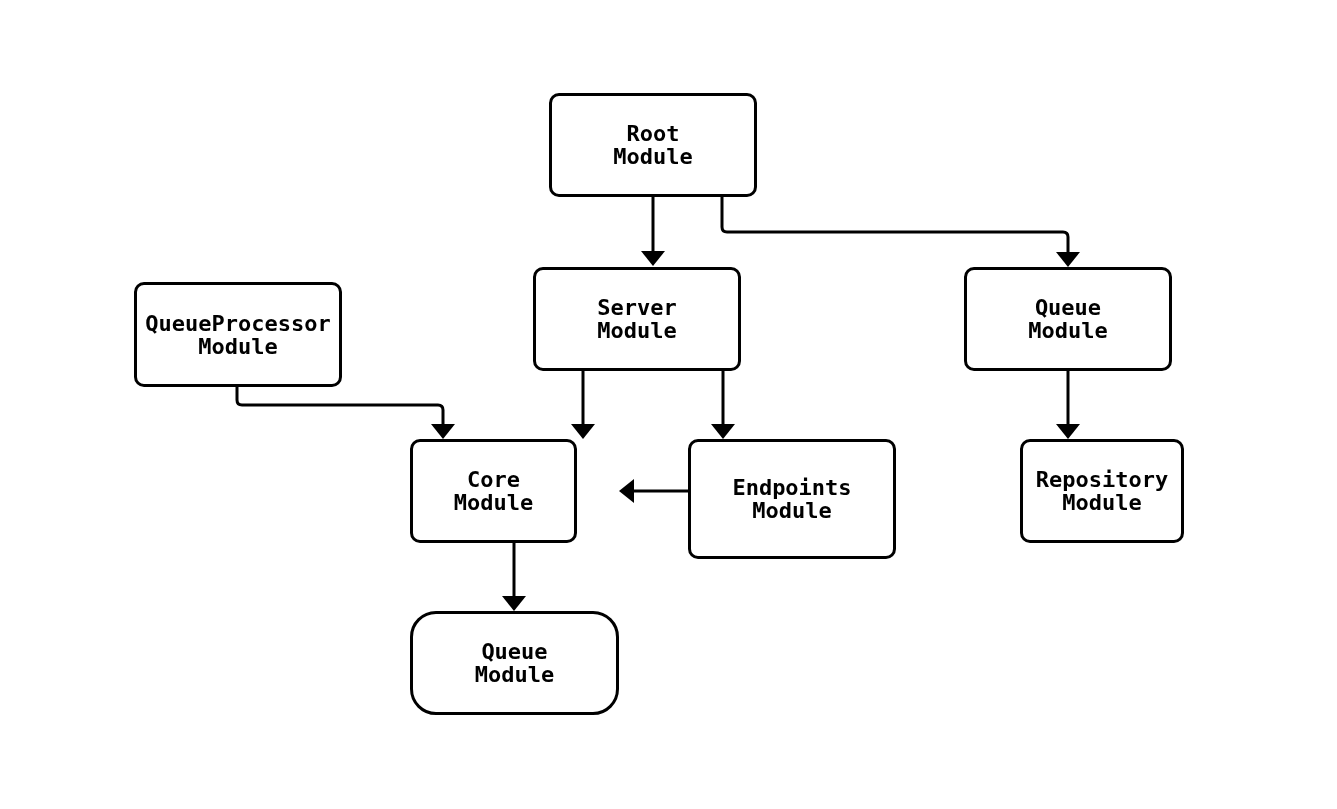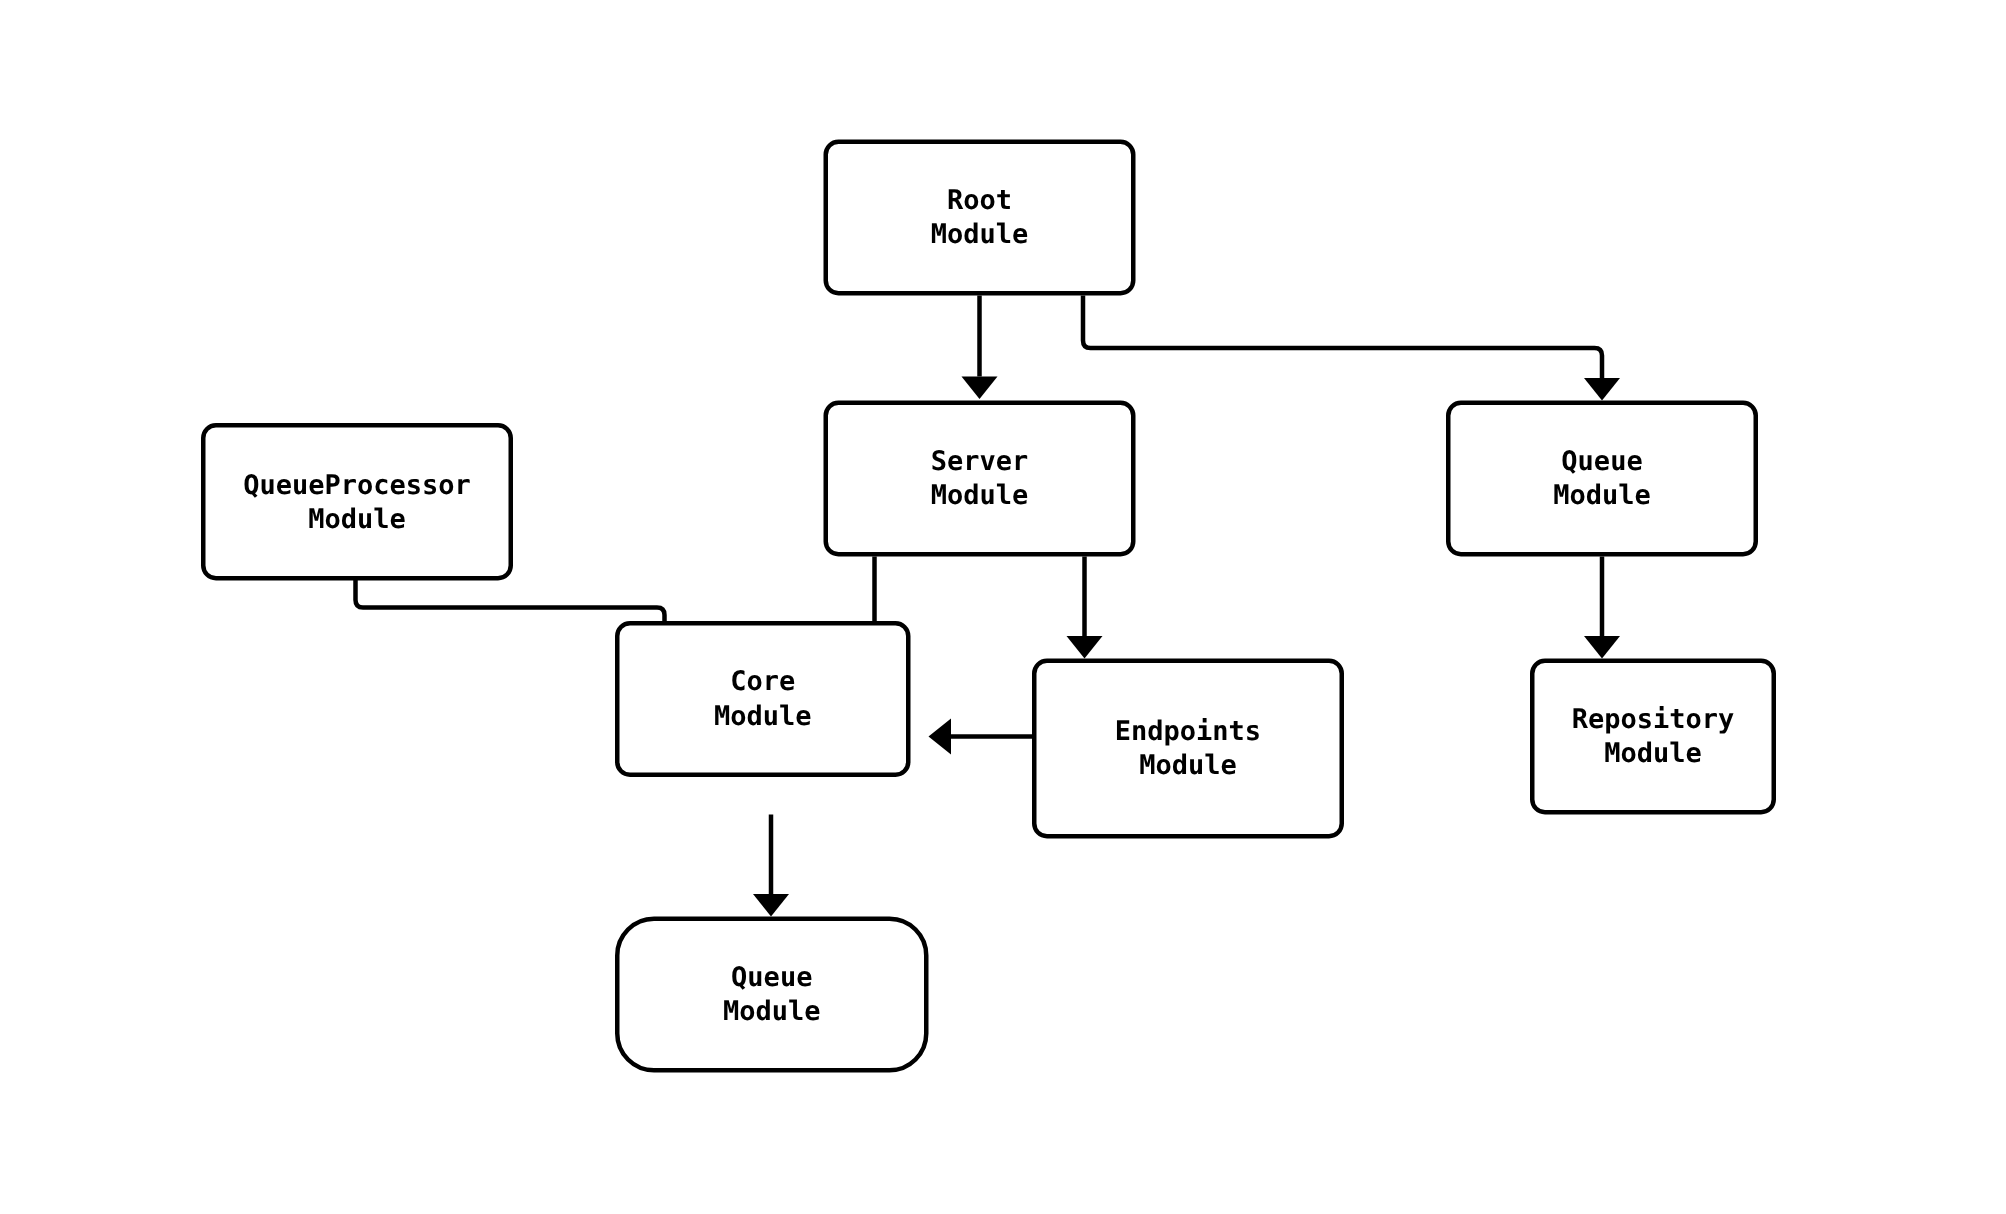--- a/index.html
+++ b/index.html
@@ -36,32 +36,32 @@
     box-sizing: border-box;
     background: #ffffff;
     border: 3px solid #000000;
     border-radius: 10px;
     display: flex;
     flex-direction: column;
     align-items: center;
     justify-content: center;
     text-align: left;
     font-weight: bold;
-    font-size: 18px;
+    font-size: 22px;
     line-height: 23px;
     color: #000000;
   }
   .node span { display: block; }
 
   
   .n-root          { left: 549px;  top: 93px;  width: 208px; height: 104px; }
   .n-queueprocessor{ left: 134px;  top: 282px; width: 208px; height: 105px; }
-  .n-server        { left: 549px;  top: 267px; width: 208px; height: 104px; }
+  .n-server        { left: 533px;  top: 267px; width: 208px; height: 104px; }
   .n-global        { left: 964px;  top: 267px; width: 208px; height: 104px; }
-  .n-core          { left: 410px;  top: 414px; width: 197px; height: 104px; }
+  .n-core          { left: 410px;  top: 439px; width: 167px; height: 104px; }
   .n-endpoints     { left: 688px;  top: 439px; width: 208px; height: 120px; }
   .n-repository    { left: 1020px;  top: 439px; width: 164px; height: 104px; }
   .n-queue         { left: 410px;  top: 611px; width: 209px; height: 104px; border-radius: 26px; }
 </style>
 </head>
 <body>
 
 <div class="canvas">
 
   <svg class="edges-layer" viewBox="0 0 1337 809" xmlns="http://www.w3.org/2000/svg">

